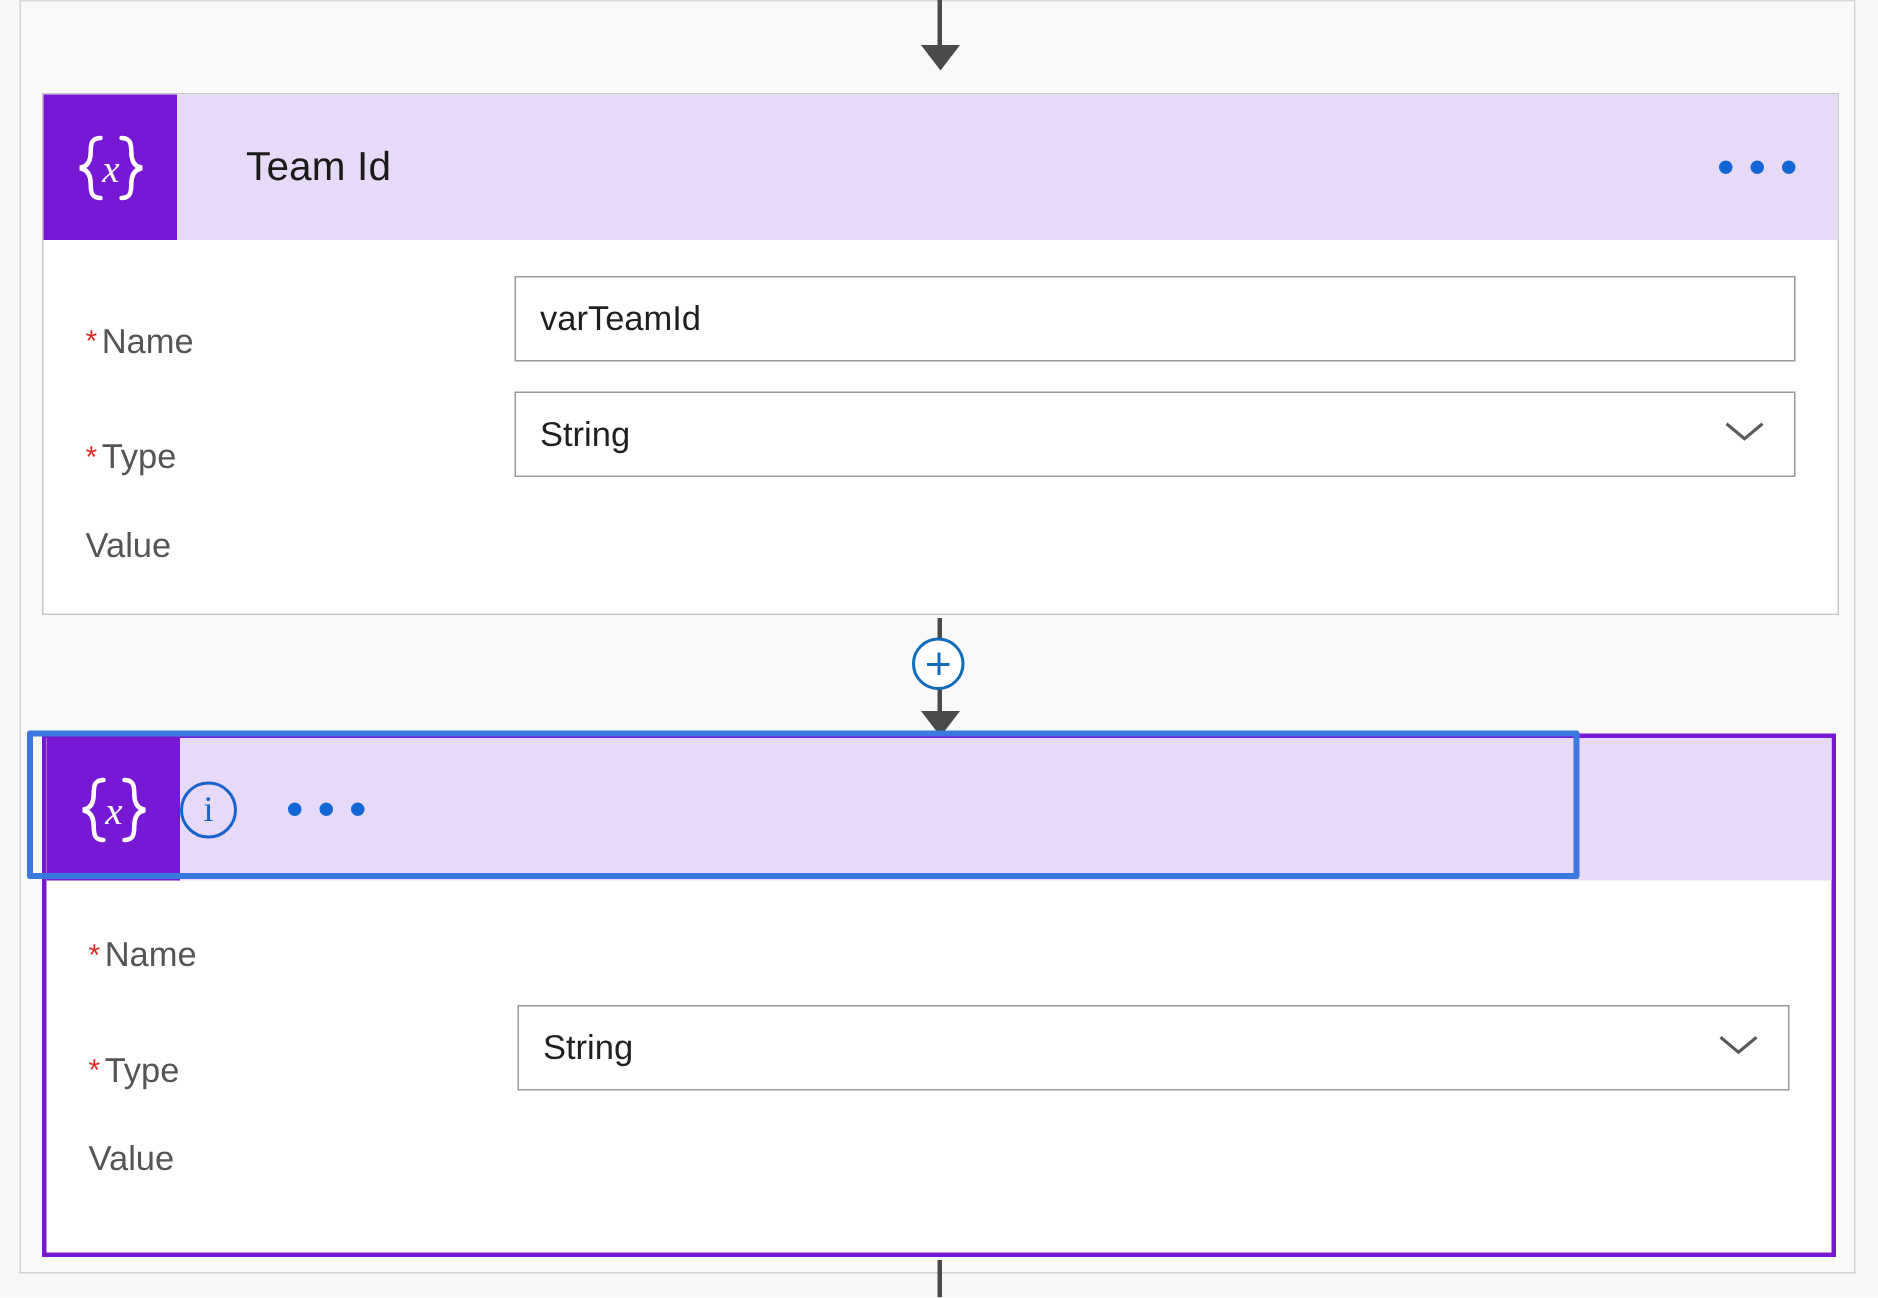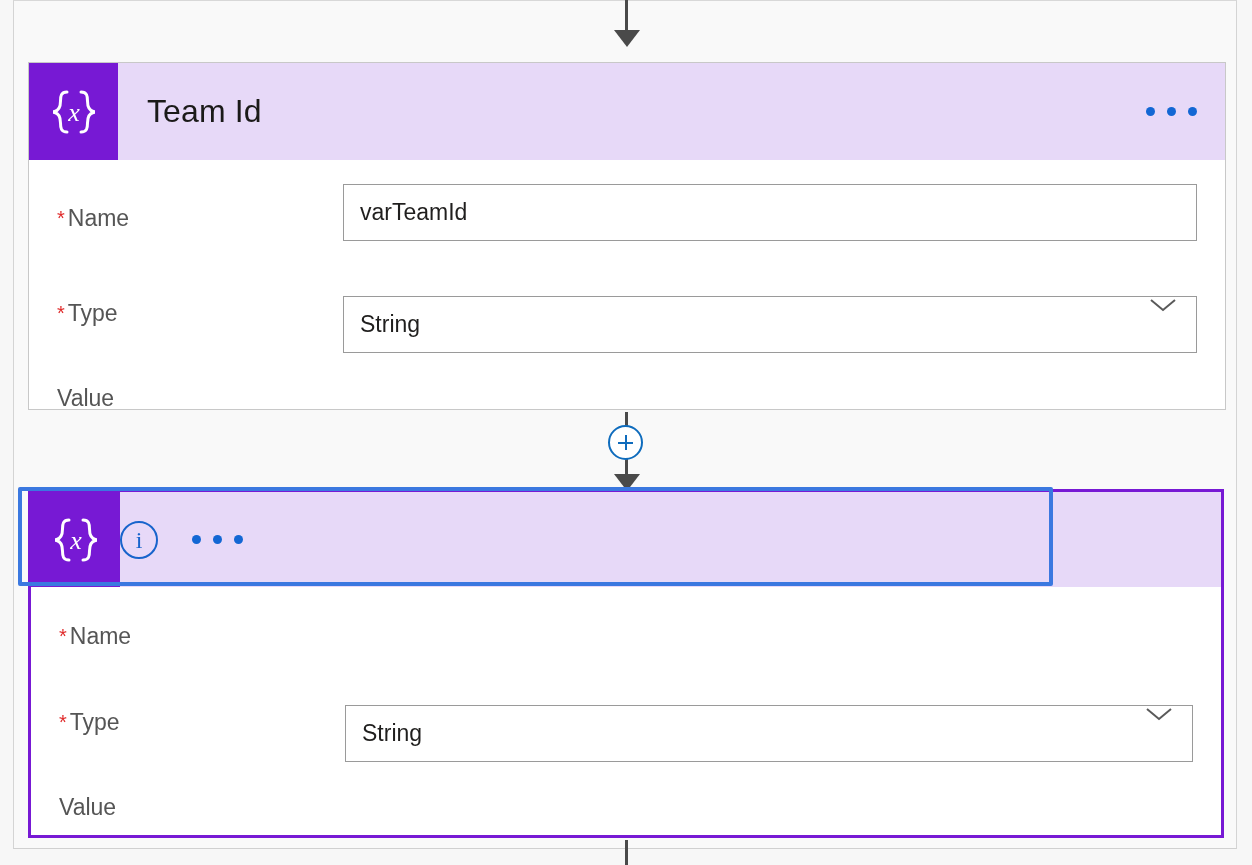--- a/index.html
+++ b/index.html
@@ -137,22 +137,22 @@
     align-items: center;
     justify-content: center;
     color: #ffffff;
   }
   .icon-tile svg { display: block; }
 
   .card-title {
     flex: 1;
     display: flex;
     align-items: center;
-    padding-left: 29px;
-    font-size: 32px;
+    padding-left: 46px;
+    font-size: 27px;
     color: #1b1a19;
     font-weight: 400;
     letter-spacing: 0.1px;
   }
 
   .header-actions {
     display: flex;
     align-items: center;
     padding-right: 24px;
     gap: 30px;
@@ -200,21 +200,21 @@
     pointer-events: none;
     z-index: 6;
   }
 
   
   .card-body {
     padding: 24px 28px 0 28px;
   }
   .form-row {
     display: flex;
-    align-items: center;
+    align-items: flex-end;
     margin-bottom: 20px;
   }
   .form-row:last-child { margin-bottom: 0; gap: 28px; }
 
   .field-label {
     width: 262px;
     min-width: 262px;
     font-size: 23px;
     color: #555555;
     padding-top: 12px;
@@ -240,21 +240,20 @@
     box-sizing: border-box;
     background: #ffffff;
     font-family: "Liberation Sans", sans-serif;
     font-size: 23px;
     color: #201f1e;
     padding: 0 16px;
     outline: none;
   }
   .select-input {
     padding-right: 58px;
-    margin-top: 35px;
   }
   .chevron {
     position: absolute;
     right: 20px;
     top: 50%;
     transform: translateY(-50%);
     pointer-events: none;
   }
 </style>
 </head>

